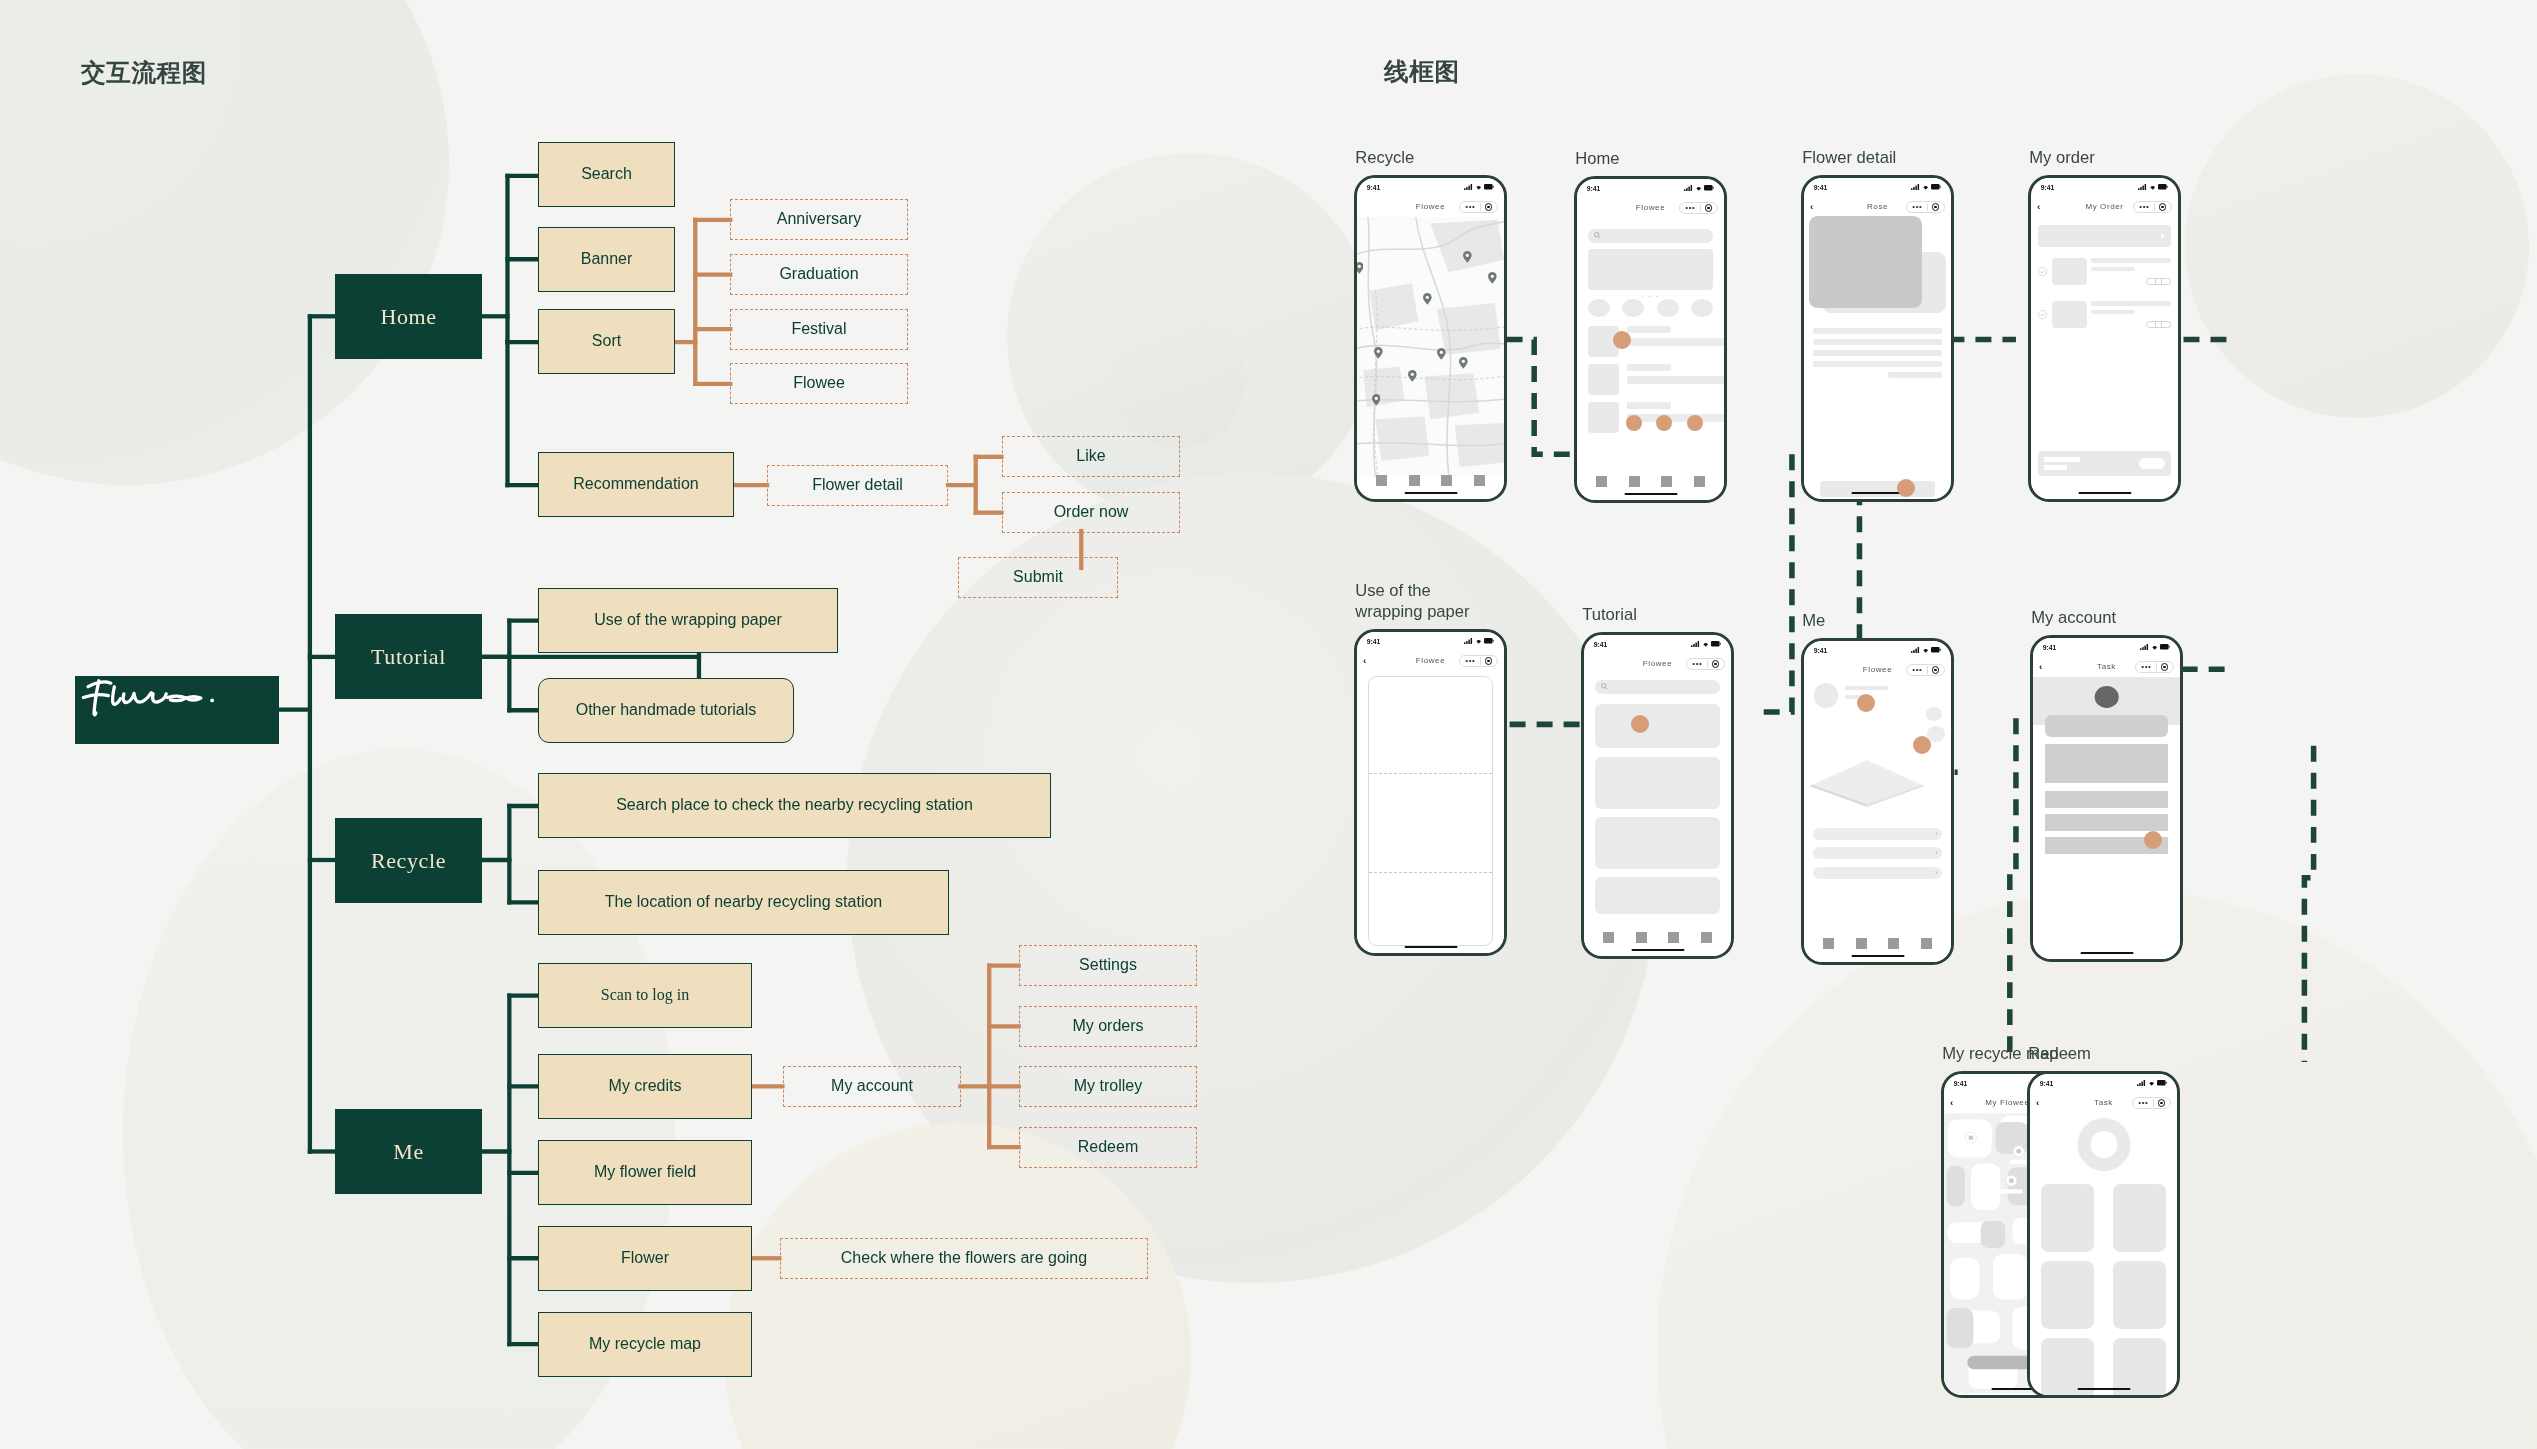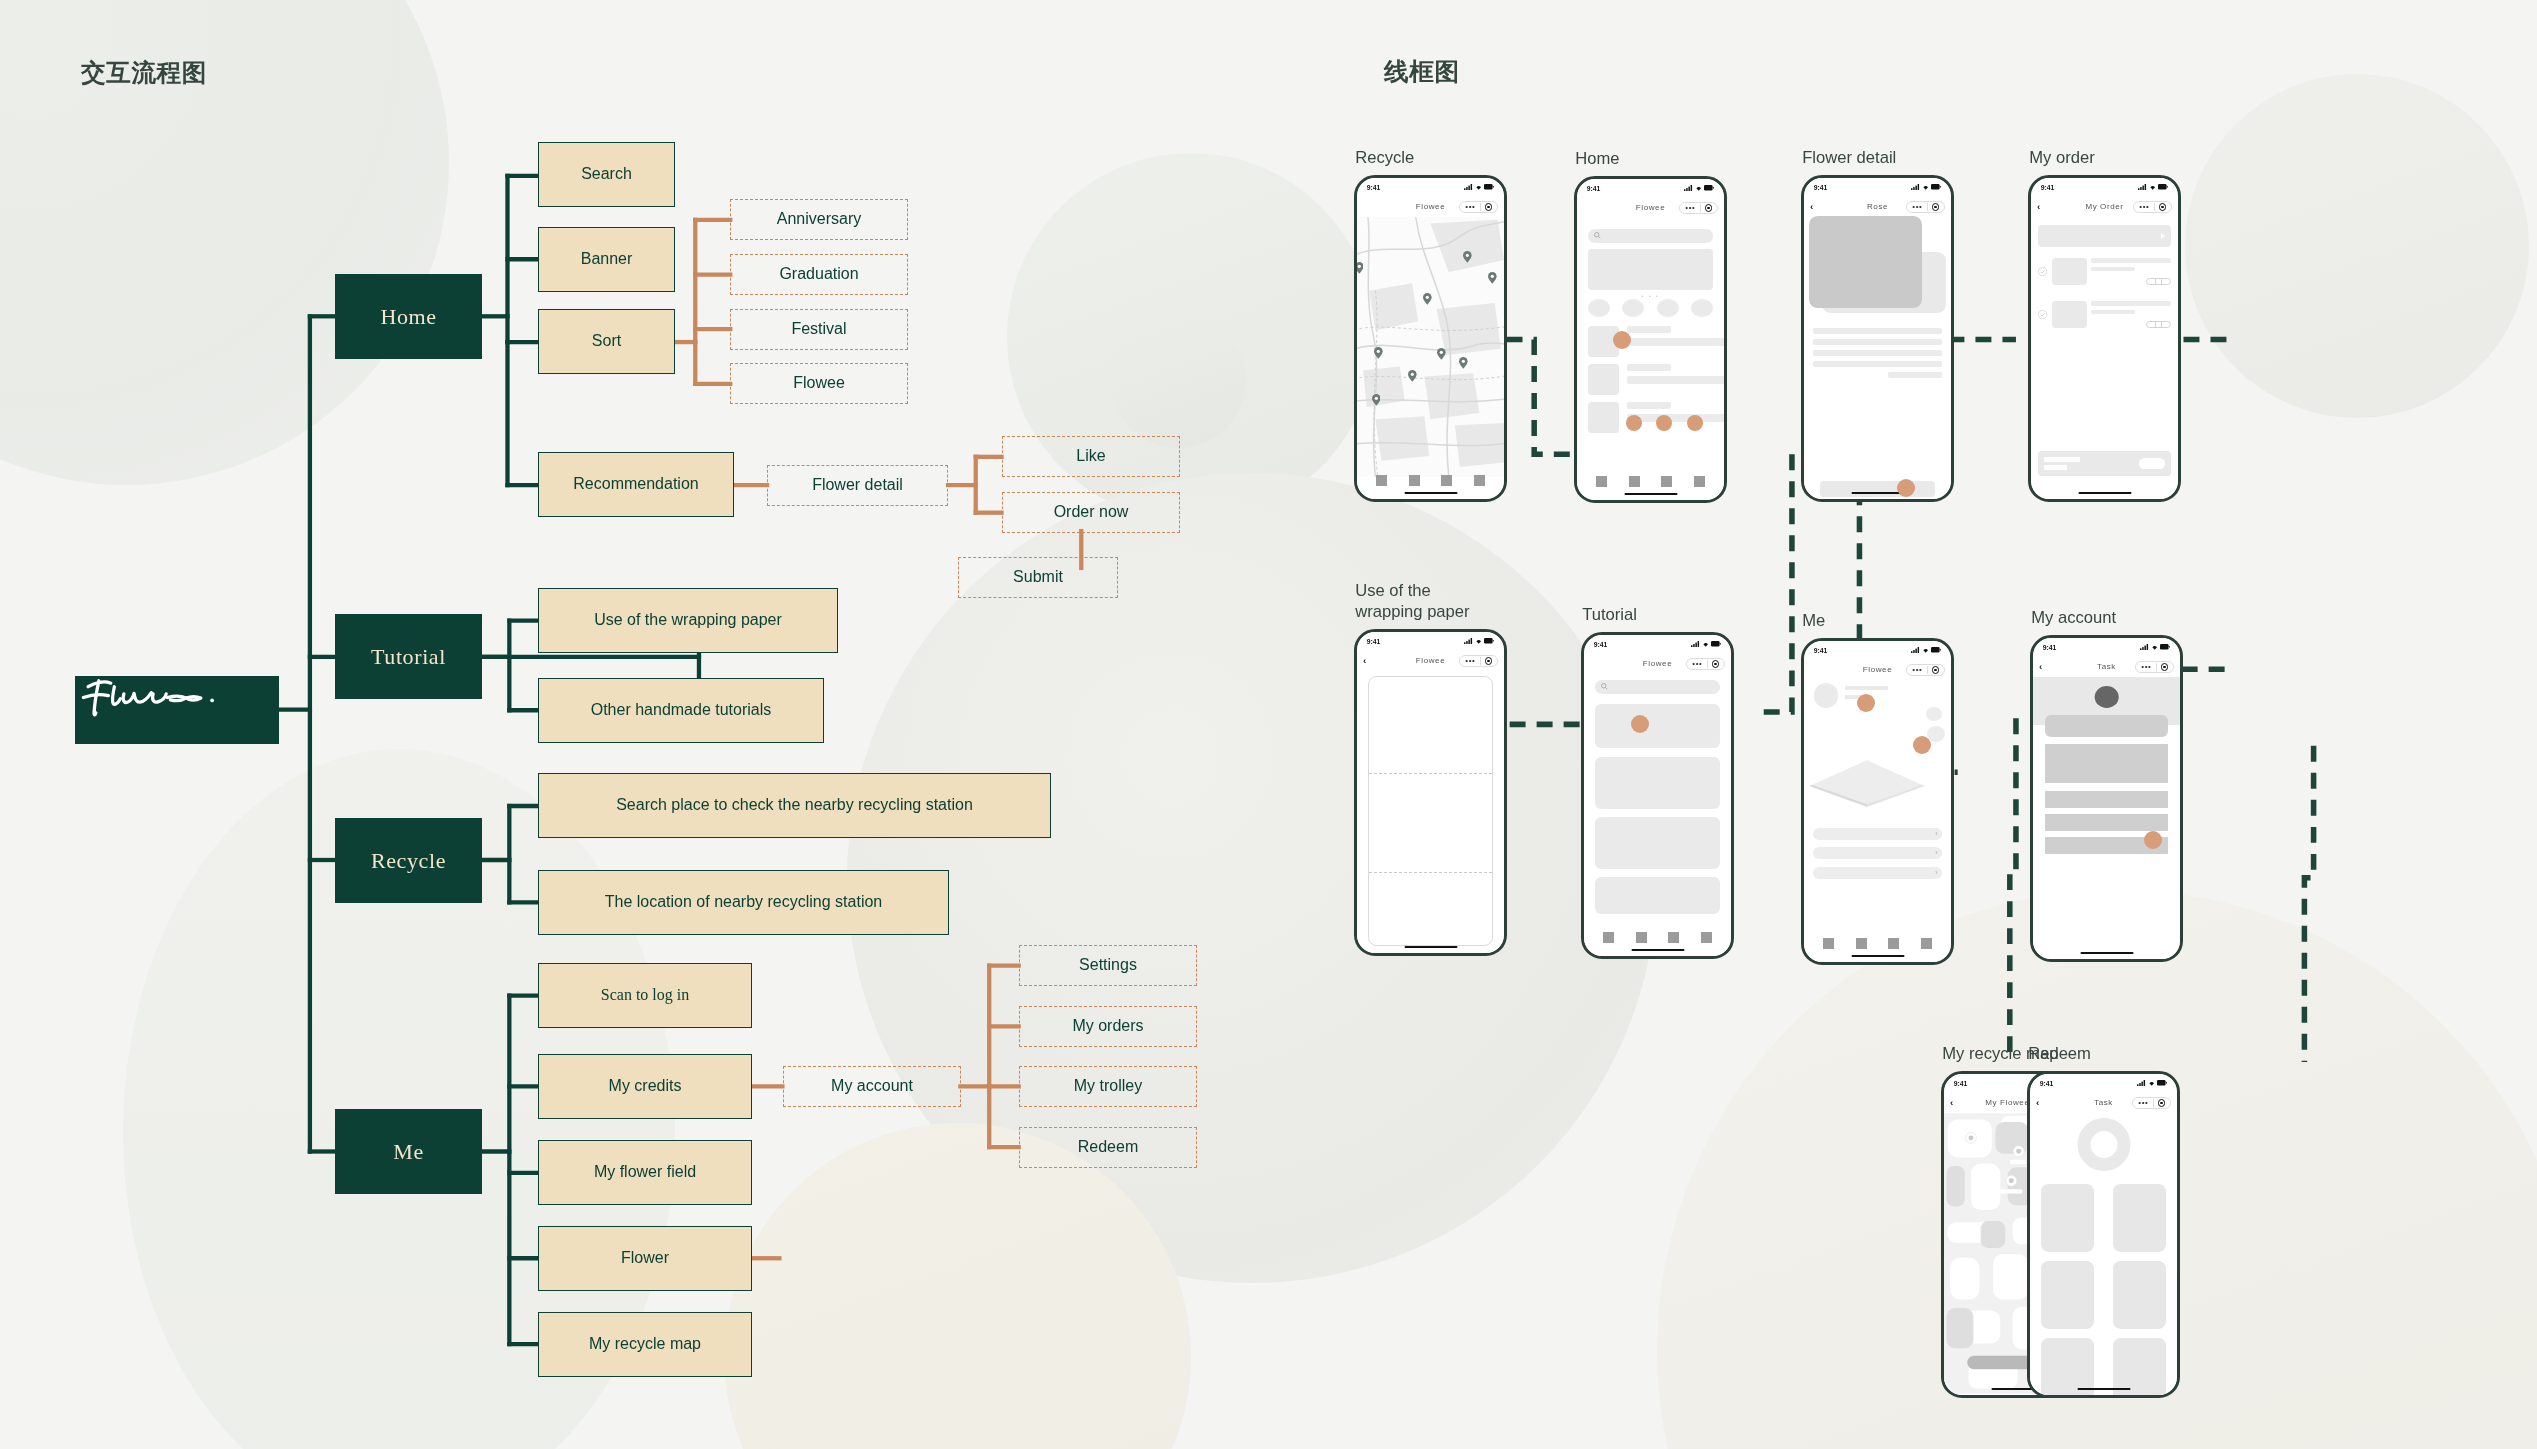--- a/index.html
+++ b/index.html
@@ -254,37 +254,38 @@
     <div class="node n-dash" style="left:730px; top:309px; width:178px; height:41px;">Festival</div>
     <div class="node n-dash" style="left:730px; top:363px; width:178px; height:41px;">Flowee</div>
 
     <div class="node n-sub" style="left:538px; top:452px; width:196px; height:65px;">Recommendation</div>
     <div class="node n-dash" style="left:767px; top:465px; width:181px; height:41px;">Flower detail</div>
     <div class="node n-dash" style="left:1002px; top:436px; width:178px; height:41px;">Like</div>
     <div class="node n-dash" style="left:1002px; top:492px; width:178px; height:41px;">Order now</div>
     <div class="node n-dash" style="left:958px; top:557px; width:160px; height:41px;">Submit</div>
 
     <div class="node n-sub" style="left:538px; top:588px; width:300px; height:65px;">Use of the wrapping paper</div>
-    <div class="node n-sub" style="left:538px; top:678px; width:286px; height:65px;">Other handmade tutorials</div>
+    <div class="node n-sub" style="left:538px; top:678px; width:256px; height:65px;border-radius:11px;">Other handmade tutorials</div>
 
     <div class="node n-sub" style="left:538px; top:870px; width:411px; height:65px;">The location of nearby recycling station</div>
     <div class="node n-sub" style="left:538px; top:773px; width:513px; height:65px;">Search place to check the nearby recycling station</div>
 
     <div class="node n-sub" style="left:538px; top:963px; width:214px; height:65px;font-family:Liberation Serif, serif;">Scan to log in</div>
     <div class="node n-sub" style="left:538px; top:1054px; width:214px; height:65px;">My credits</div>
     <div class="node n-sub" style="left:538px; top:1140px; width:214px; height:65px;">My flower field</div>
     <div class="node n-sub" style="left:538px; top:1226px; width:214px; height:65px;">Flower</div>
     <div class="node n-sub" style="left:538px; top:1312px; width:214px; height:65px;">My recycle map</div>
 
     <div class="node n-dash" style="left:783px; top:1066px; width:178px; height:41px;">My account</div>
     <div class="node n-dash" style="left:1019px; top:945px; width:178px; height:41px;">Settings</div>
     <div class="node n-dash" style="left:1019px; top:1006px; width:178px; height:41px;">My orders</div>
     <div class="node n-dash" style="left:1019px; top:1066px; width:178px; height:41px;">My trolley</div>
     <div class="node n-dash" style="left:1019px; top:1127px; width:178px; height:41px;">Redeem</div>
 
+    <div class="node n-dash" style="left:780px; top:1238px; width:368px; height:41px;">Check where the flowers are going</div>
   </div>
 
   <div class="wires">
 
     <svg class="conn" width="1279" height="1450" viewBox="0 0 2084 2362">
       <g stroke="#1d4539" stroke-width="9" fill="none" stroke-dasharray="26 18" stroke-linecap="butt">
 
         <path d="M405,553 H450 V740 H755"></path>
 
         <path d="M905,553 H1235"></path>

